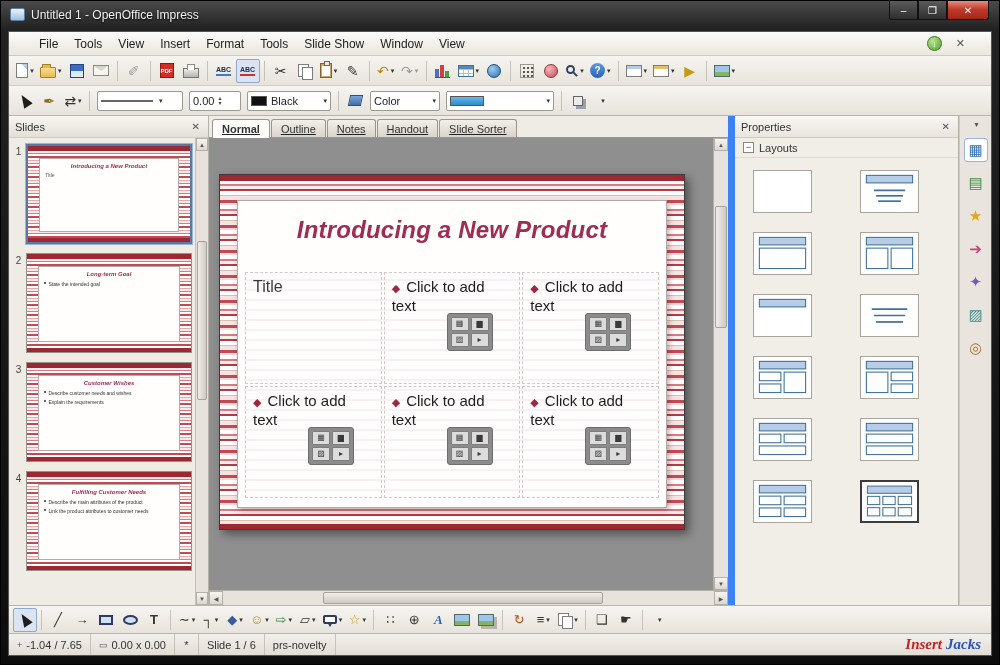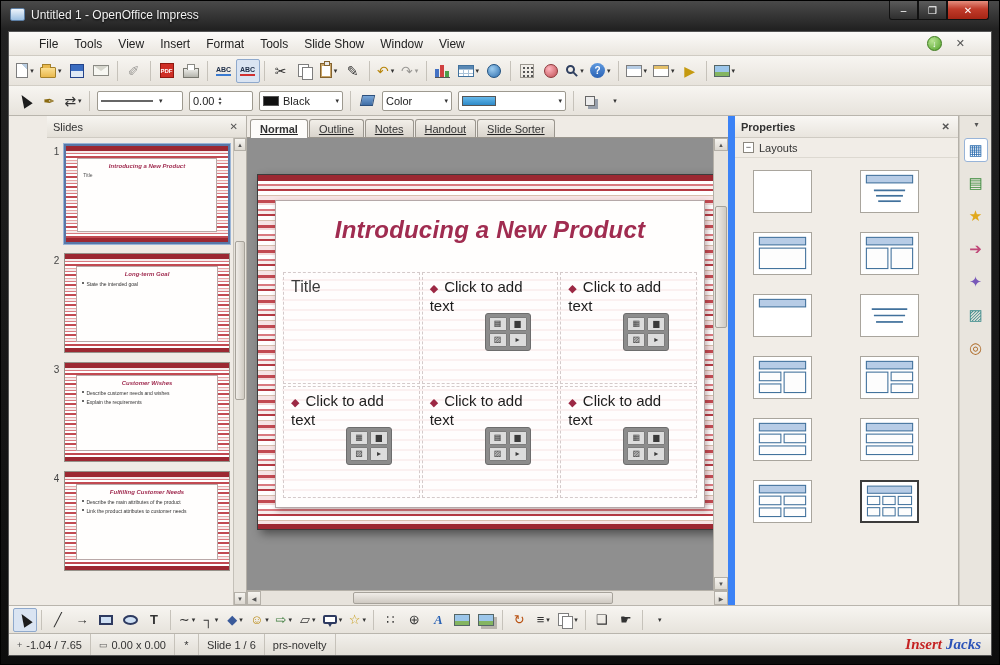--- a/index.html
+++ b/index.html
@@ -119,21 +119,21 @@
   .field { display:inline-flex; align-items:center; height:20px; background:#fff;
     border:1px solid #9d998f; border-radius:2px; padding:0 3px; margin:0 3px; font-size:11px; }
   .line-sample { width:52px; height:0; border-top:2px solid #666; margin-right:4px; }
   .spin { display:flex; flex-direction:column; margin-left:4px; line-height:4.5px; }
   .spin span { font-size:6px; color:#444; }
   .swatch { width:16px; height:10px; border:1px solid #555; margin-right:4px; }
   .swatch.black { background:#111; }
   .swatch.blue { background:linear-gradient(#66b8ea,#2e8ac8); width:34px; }
 
   
-  .workspace { flex:1; display:flex; min-height:0;padding-left:38px; }
+  .workspace { flex:1; display:flex; min-height:0; }
 
   
   .slides-panel { width:200px; flex:none; border-right:1px solid #b4b0a8; display:flex; flex-direction:column; background:#efebe5; }
   .panel-header { height:22px; display:flex; align-items:center; padding:0 6px;
     font-size:11px; color:#333; background:linear-gradient(#f7f5f1,#e4e0d8); border-bottom:1px solid #cfcbc3; }
   .panel-header .x { margin-left:auto; font-size:10px; color:#555; padding:0 2px; }
   .thumb-area { flex:1; position:relative; padding:6px 16px 4px 2px; overflow:hidden; }
   .thumb-row { display:flex; margin-bottom:9px; }
   .thumb-num { width:15px; font-size:10px; color:#444; text-align:center; padding-top:2px; flex:none; }
   .thumb { position:relative; flex:1; height:100px; border:1px solid #96928a; background:
@@ -190,21 +190,21 @@
   .v-scroll .sthumb { top:15%; height:27%; }
   .h-scroll { height:15px; position:relative; background:#e7e3dc; border-top:1px solid #b4b0a8; flex:none; }
   .h-arrow { position:absolute; top:0; bottom:0; width:14px; display:flex; align-items:center; justify-content:center;
     font-size:6px; color:#555; background:linear-gradient(#f6f4f0,#dcd8d0); border:1px solid #b4b0a8; }
   .h-arrow.left { left:0; } .h-arrow.right { right:0; }
   .h-thumb { position:absolute; top:1px; bottom:1px; left:22%; width:54%;
     background:linear-gradient(#f0ede8,#cfcac2); border:1px solid #a6a29a; border-radius:2px; }
 
   
   .props { width:224px; flex:none; background:#f1ede7; display:flex; flex-direction:column; border-right:1px solid #b4b0a8; }
-  .props .panel-header { background:linear-gradient(#f9f7f4,#e9e5de); font-weight:bold; }
+  .props .panel-header { background:linear-gradient(#f9f7f4,#e9e5de); font-weight:normal; }
   .section-bar { height:20px; display:flex; align-items:center; gap:5px; padding:0 8px;
     font-size:11px; color:#333; border-bottom:1px solid #ddd9d1; }
   .collapse-box { width:11px; height:11px; border:1px solid #8a867e; background:#fff; font-size:9px;
     display:flex; align-items:center; justify-content:center; line-height:1; color:#333; }
   .layout-grid { display:grid; grid-template-columns:repeat(2,59px); column-gap:48px; row-gap:19px;
     padding:12px 0 0 18px; }
   .lthumb { width:59px; height:43px; background:#fff; border:1px solid #a9a59d; display:flex; }
   .lthumb.sel { border:2px solid #3c3c3c; }
   .lsvg { width:100%; height:100%; }
   .lsvg .t { fill:#b7cce6; stroke:#41719c; stroke-width:1; }
@@ -381,21 +381,21 @@
         </span>
       <span class="tbtn">
           <span class="glyph">⇄</span>
           <span class="caret">▾</span>
         </span>
       <span class="sep"></span>
       <span class="field" style="width:86px">
           <span class="line-sample"></span>
           <span class="caret">▾</span>
         </span>
-      <span class="field" style="width:64px">
+      <span class="field" style="width:52px">
           <span>0.00</span>
           <span class="spin">
             <span>▴</span>
             <span>▾</span>
           </span>
         </span>
       <span class="field" style="width:84px">
           <span class="swatch black"></span>
           <span>Black</span>
           <span class="caret" style="margin-left:auto">▾</span>

